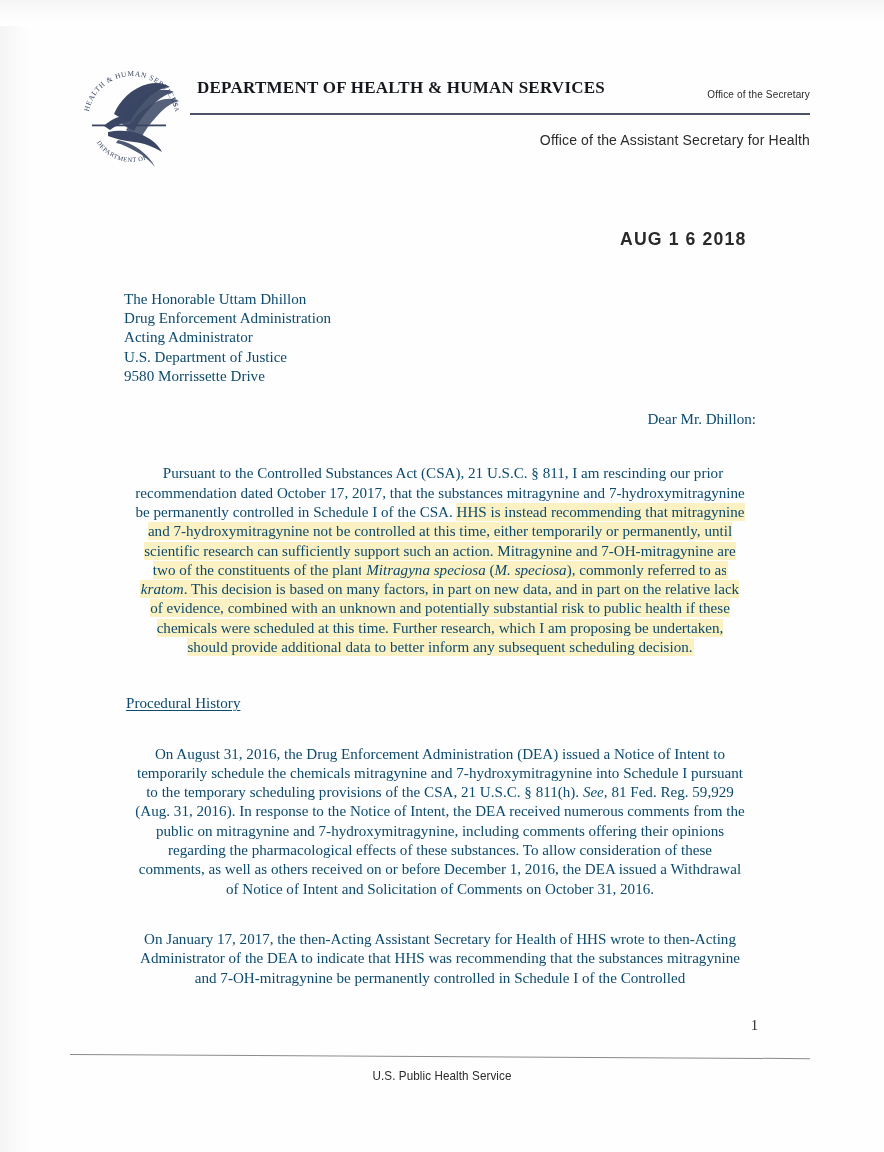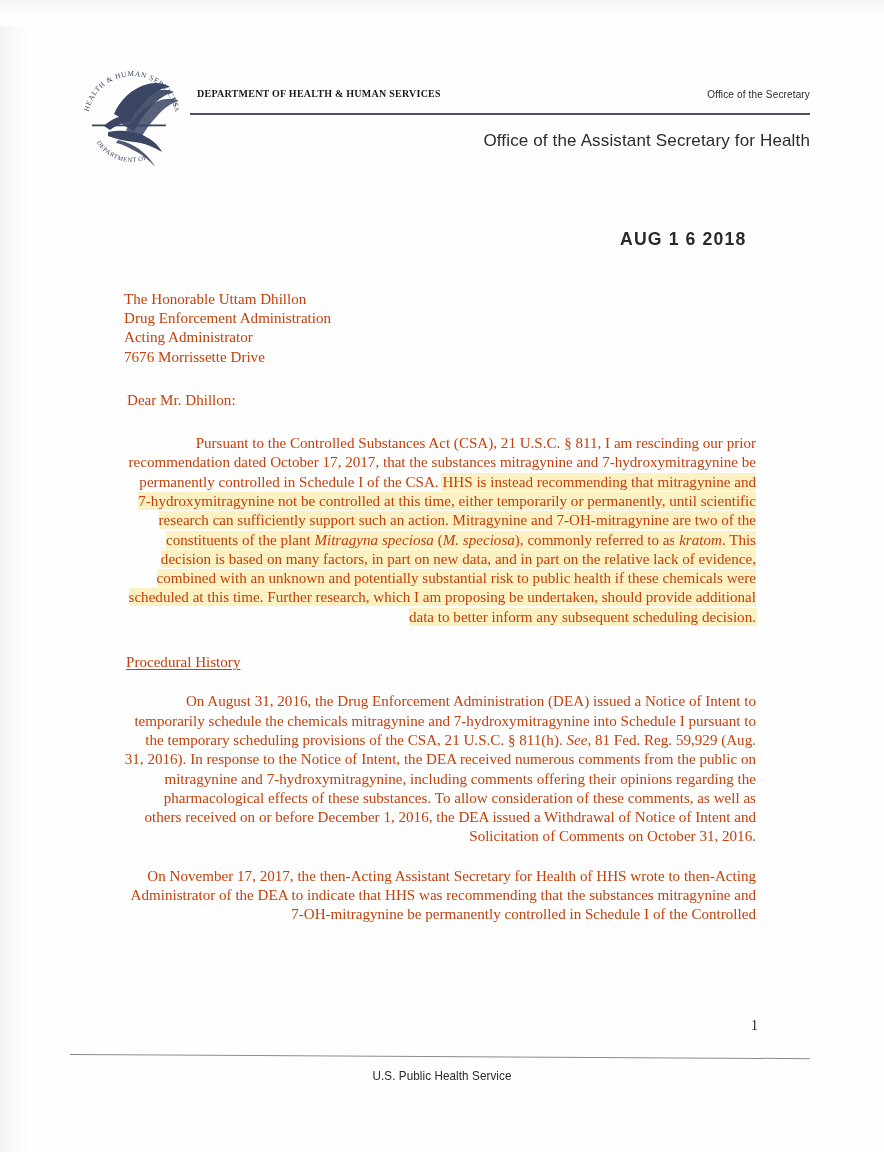--- a/index.html
+++ b/index.html
@@ -52,23 +52,23 @@
     left: 74px;
     top: 62px;
     width: 112px;
     height: 106px;
   }
   .hhs-seal svg { display: block; width: 112px; height: 106px; }
 
   .dept-title {
     position: absolute;
     left: 197px;
-    top: 88px;
+    top: 78px;
     font-family: "Liberation Serif", "DejaVu Serif", serif;
-    font-size: 10px;
+    font-size: 17px;
     font-weight: bold;
     letter-spacing: 0.25px;
     color: #16181f;
     white-space: nowrap;
   }
 
   .header-rule {
     position: absolute;
     left: 190px;
     top: 113px;
@@ -89,21 +89,21 @@
     letter-spacing: 0.15px;
   }
 
   .oash-block {
     position: absolute;
     left: 410px;
     top: 133px;
     width: 400px;
     text-align: right;
     font-family: "Liberation Sans", "DejaVu Sans", sans-serif;
-    font-size: 17px;
+    font-size: 14px;
     line-height: 15px;
     color: #2b2b2b;
     letter-spacing: 0.15px;
   }
 
   
   .date-stamp {
     position: absolute;
     left: 620px;
     top: 228px;
@@ -118,39 +118,40 @@
   }
 
   
   .body-area {
     position: absolute;
     left: 124px;
     top: 290px;
     width: 632px;
     font-size: 15.1px;
     line-height: 19.3px;
-    color: #c2410c;
+    color: #0c4a6e;
   }
 
   .addressee {
     margin: 0;
     line-height: 19.2px;
   }
   .addressee div { white-space: nowrap; }
 
   .salutation {
     margin: 0;
     padding-top: 24px;
     padding-left: 3px;
+    text-align: right;
   }
 
   p.para {
-    margin: 0;
+    margin: 11px;
     padding-top: 20px;
-    text-align: right;
+    text-align: center;
     text-indent: 0;
   }
   p.para.first { padding-top: 24px; }
 
   .indent-lead { padding-left: 6px; }
 
   .section-heading {
     margin: 0;
     padding-top: 26px;
     padding-left: 2px;
@@ -257,41 +258,42 @@
   </div>
 
   <div class="date-stamp">AUG 1 6 2018</div>
 
   <div class="body-area">
 
     <div class="addressee">
       <div>The Honorable Uttam Dhillon</div>
       <div>Drug Enforcement Administration</div>
       <div>Acting Administrator</div>
-      <div>7676 Morrissette Drive</div>
+      <div>U.S. Department of Justice</div>
+      <div>9580 Morrissette Drive</div>
     </div>
 
     <p class="salutation">Dear Mr. Dhillon:</p>
 
     <p class="para first">
       <span class="indent-lead">Pursuant to the Controlled Substances Act (CSA), 21 U.S.C. § 811, I am rescinding our prior recommendation dated October 17, 2017, that the substances mitragynine and 7-hydroxymitragynine be permanently controlled in Schedule I of the CSA.</span>
       <span class="hl">HHS is instead recommending that mitragynine and 7-hydroxymitragynine not be controlled at this time, either temporarily or permanently, until scientific research can sufficiently support such an action. Mitragynine and 7-OH-mitragynine are two of the constituents of the plant</span><span class="hl"> </span><em class="hl">Mitragyna speciosa</em><span class="hl"> </span><span class="hl">(</span><em class="hl">M. speciosa</em><span class="hl">), commonly referred to as</span><span class="hl"> </span><em class="hl">kratom</em><span class="hl">.  This decision is based on many factors, in part on new data, and in part on the relative lack of evidence, combined with an unknown and potentially substantial risk to public health if these chemicals were scheduled at this time. Further research, which I am proposing be undertaken, should provide additional data to better inform any subsequent scheduling decision.</span>
     </p>
 
     <p class="section-heading">
       <span>Procedural History</span>
     </p>
 
     <p class="para">
       <span>On August 31, 2016, the Drug Enforcement Administration (DEA) issued a Notice of Intent to temporarily schedule the chemicals mitragynine and 7-hydroxymitragynine into Schedule I pursuant to the temporary scheduling provisions of the CSA, 21 U.S.C. § 811(h).</span>
       <em>See,</em>
       <span>81 Fed. Reg. 59,929 (Aug. 31, 2016). In response to the Notice of Intent, the DEA received numerous comments from the public on mitragynine and 7-hydroxymitragynine, including comments offering their opinions regarding the pharmacological effects of these substances. To allow consideration of these comments, as well as others received on or before December 1, 2016, the DEA issued a Withdrawal of Notice of Intent and Solicitation of Comments on October 31, 2016.</span>
     </p>
 
-    <p class="para">On November 17, 2017, the then-Acting Assistant Secretary for Health of HHS wrote to then-Acting Administrator of the DEA to indicate that HHS was recommending that the substances mitragynine and 7-OH-mitragynine be permanently controlled in Schedule I of the Controlled</p>
+    <p class="para">On January 17, 2017, the then-Acting Assistant Secretary for Health of HHS wrote to then-Acting Administrator of the DEA to indicate that HHS was recommending that the substances mitragynine and 7-OH-mitragynine be permanently controlled in Schedule I of the Controlled</p>
   </div>
 
   <div class="page-number">1</div>
 
   <div class="footer-rule"></div>
 
   <div class="footer-text">U.S. Public Health Service</div>
 </div>
 
 </body></html>

